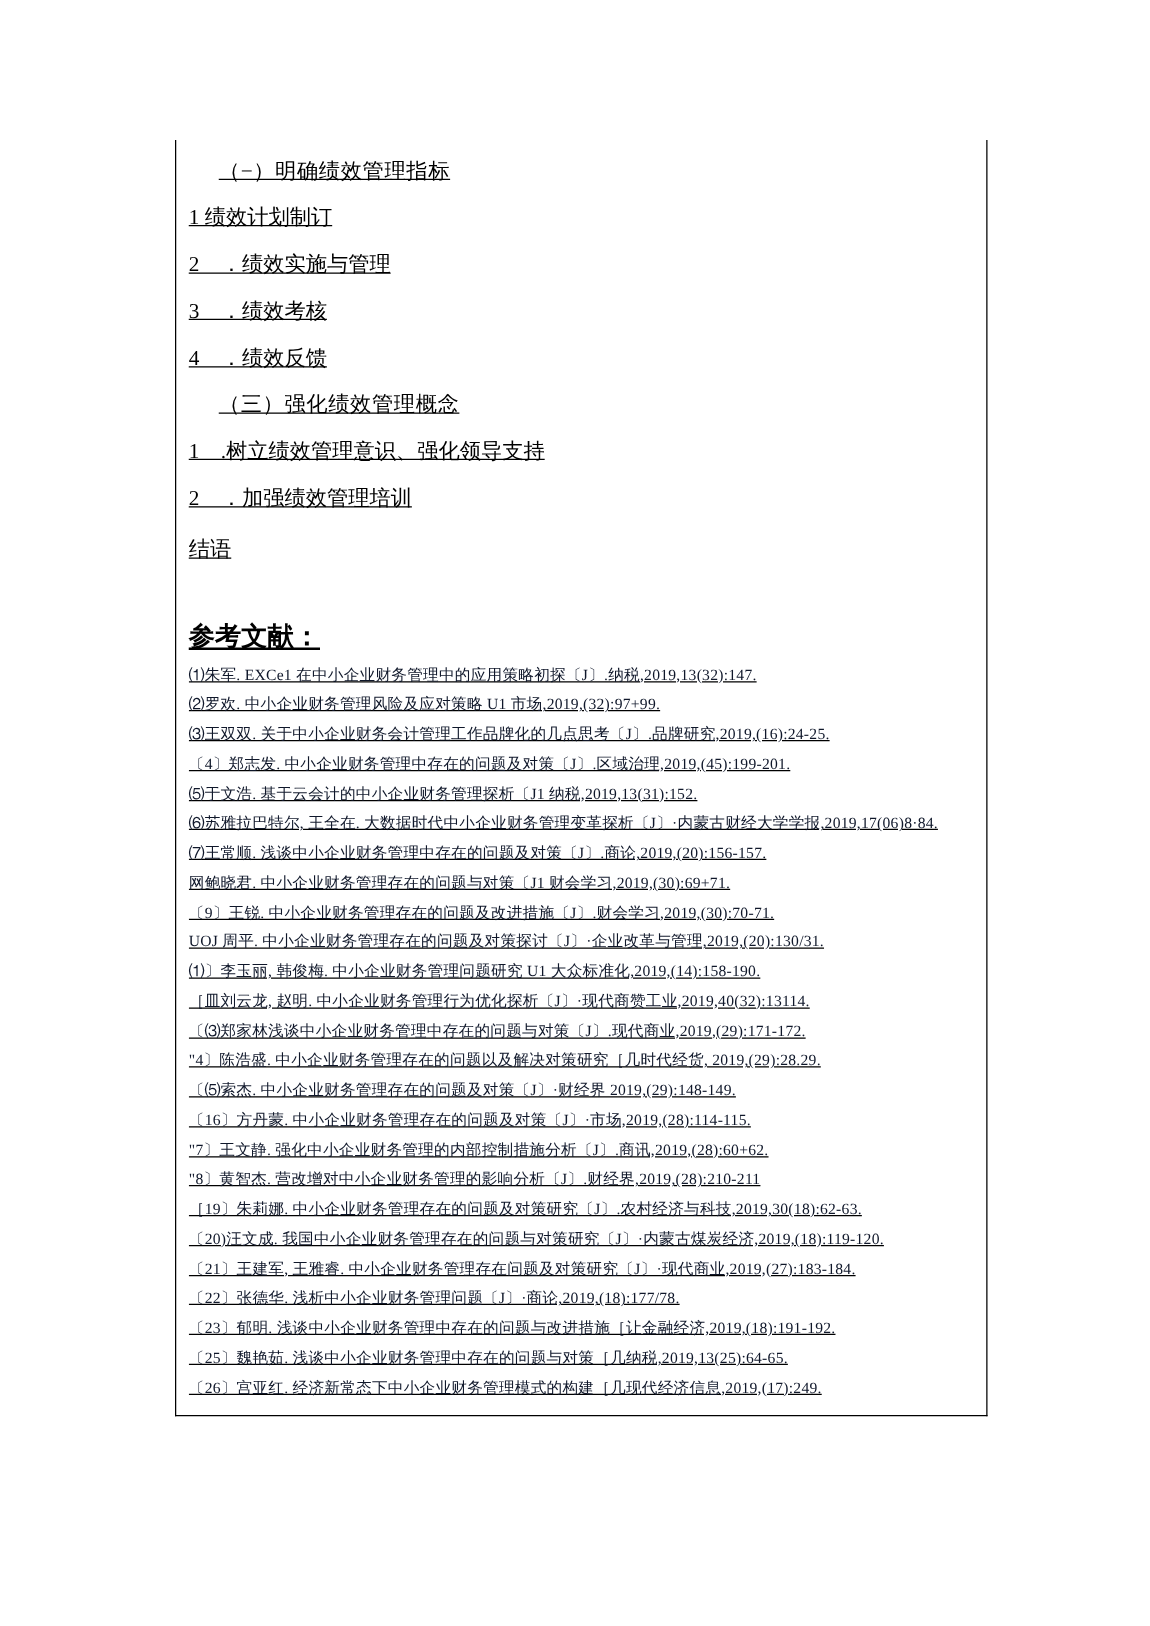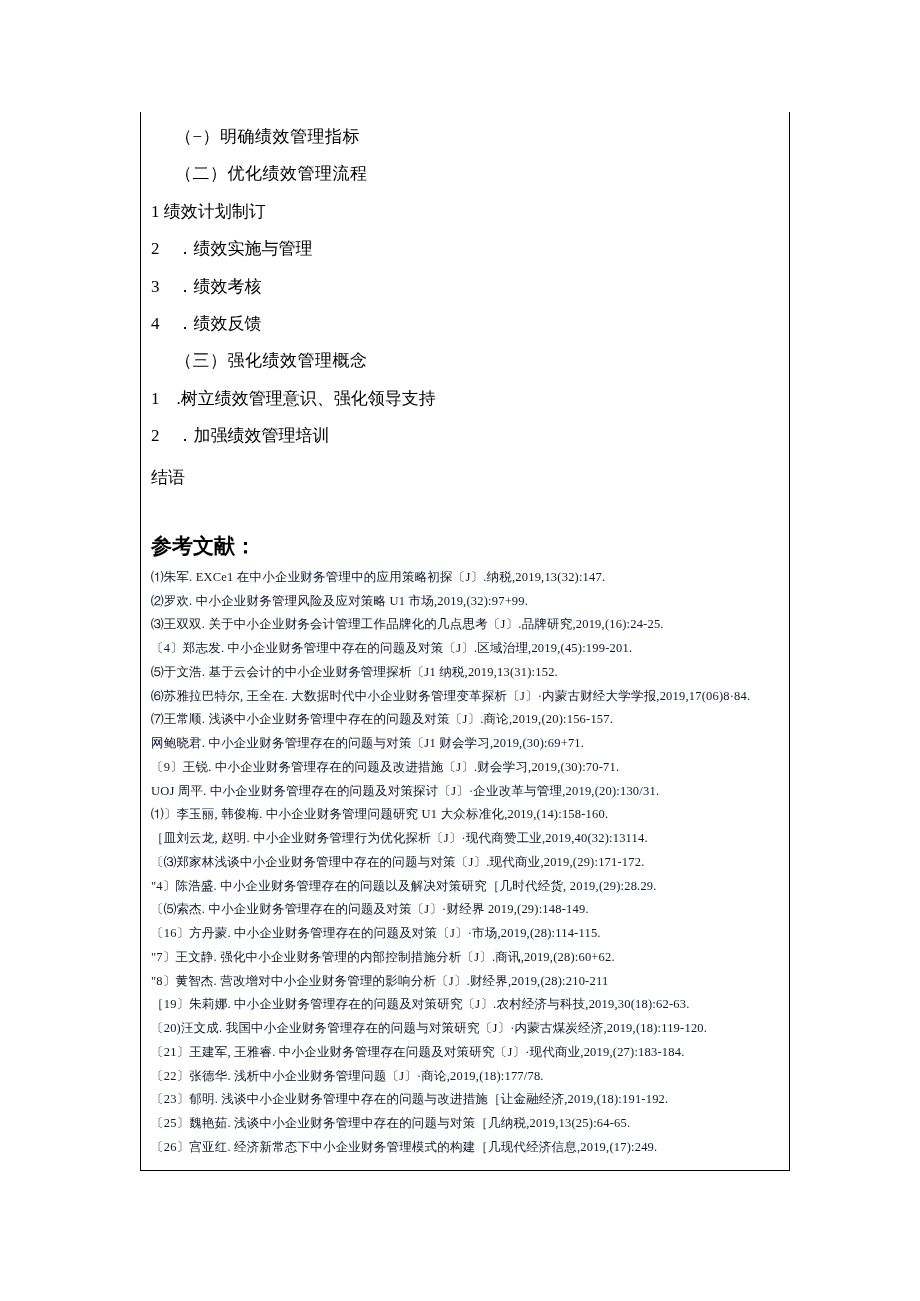--- a/index.html
+++ b/index.html
@@ -11,20 +11,21 @@
   }
   .page {
     box-sizing: border-box;
     width: 920px;
     padding: 112px 130px 40px 140px;
   }
   .content-box {
     border: 1px solid #000;
     border-top: none;
     padding: 6px 10px 10px 10px;
+    text-decoration: underline;
   }
   .outline {
     font-size: 17px;
     line-height: 2.2;
     color: #000;
   }
   .outline .indent1 { padding-left: 24px; letter-spacing: 0.5px; }
   .outline .numhead { padding-left: 0; }
   .conclusion { font-size: 17px; margin-top: 4px; }
   .ref-heading {
@@ -42,21 +43,20 @@
   .refs div { white-space: nowrap; overflow: hidden; }
 </style>
 </head>
 <body>
 
 <div class="page">
   <div class="content-box">
 
     <div class="outline">
       <div class="indent1">（−）明确绩效管理指标</div>
-      <div class="indent1">（二）优化绩效管理流程</div>
       <div class="numhead">1 绩效计划制订</div>
       <div class="numhead">2　．绩效实施与管理</div>
       <div class="numhead">3　．绩效考核</div>
       <div class="numhead">4　．绩效反馈</div>
       <div class="indent1">（三）强化绩效管理概念</div>
       <div class="numhead">1　.树立绩效管理意识、强化领导支持</div>
       <div class="numhead">2　．加强绩效管理培训</div>
       <div class="conclusion">结语</div>
     </div>
 
@@ -66,21 +66,21 @@
       <div>⑴朱军. EXCe1 在中小企业财务管理中的应用策略初探〔J〕.纳税,2019,13(32):147.</div>
       <div>⑵罗欢. 中小企业财务管理风险及应对策略 U1 市场,2019,(32):97+99.</div>
       <div>⑶王双双. 关于中小企业财务会计管理工作品牌化的几点思考〔J〕.品牌研究,2019,(16):24-25.</div>
       <div>〔4〕郑志发. 中小企业财务管理中存在的问题及对策〔J〕.区域治理,2019,(45):199-201.</div>
       <div>⑸于文浩. 基于云会计的中小企业财务管理探析〔J1 纳税,2019,13(31):152.</div>
       <div>⑹苏雅拉巴特尔, 王全在. 大数据时代中小企业财务管理变革探析〔J〕·内蒙古财经大学学报,2019,17(06)8·84.</div>
       <div>⑺王常顺. 浅谈中小企业财务管理中存在的问题及对策〔J〕.商论,2019,(20):156-157.</div>
       <div>网鲍晓君. 中小企业财务管理存在的问题与对策〔J1 财会学习,2019,(30):69+71.</div>
       <div>〔9〕王锐. 中小企业财务管理存在的问题及改进措施〔J〕.财会学习,2019,(30):70-71.</div>
       <div>UOJ 周平. 中小企业财务管理存在的问题及对策探讨〔J〕·企业改革与管理,2019,(20):130/31.</div>
-      <div>⑴〕李玉丽, 韩俊梅. 中小企业财务管理问题研究 U1 大众标准化,2019,(14):158-160.</div>
+      <div>⑴〕李玉丽, 韩俊梅. 中小企业财务管理问题研究 U1 大众标准化,2019,(14):158-190.</div>
       <div>［皿刘云龙, 赵明. 中小企业财务管理行为优化探析〔J〕·现代商赞工业,2019,40(32):13114.</div>
       <div>〔⑶郑家林浅谈中小企业财务管理中存在的问题与对策〔J〕.现代商业,2019,(29):171-172.</div>
       <div>"4〕陈浩盛. 中小企业财务管理存在的问题以及解决对策研究［几时代经货, 2019,(29):28.29.</div>
       <div>〔⑸索杰. 中小企业财务管理存在的问题及对策〔J〕·财经界 2019,(29):148-149.</div>
       <div>〔16〕方丹蒙. 中小企业财务管理存在的问题及对策〔J〕·市场,2019,(28):114-115.</div>
       <div>"7〕王文静. 强化中小企业财务管理的内部控制措施分析〔J〕.商讯,2019,(28):60+62.</div>
       <div>"8〕黄智杰. 营改增对中小企业财务管理的影响分析〔J〕.财经界,2019,(28):210-211</div>
       <div>［19〕朱莉娜. 中小企业财务管理存在的问题及对策研究〔J〕.农村经济与科技,2019,30(18):62-63.</div>
       <div>〔20)汪文成. 我国中小企业财务管理存在的问题与对策研究〔J〕·内蒙古煤炭经济,2019,(18):119-120.</div>
       <div>〔21〕王建军, 王雅睿. 中小企业财务管理存在问题及对策研究〔J〕·现代商业,2019,(27):183-184.</div>

